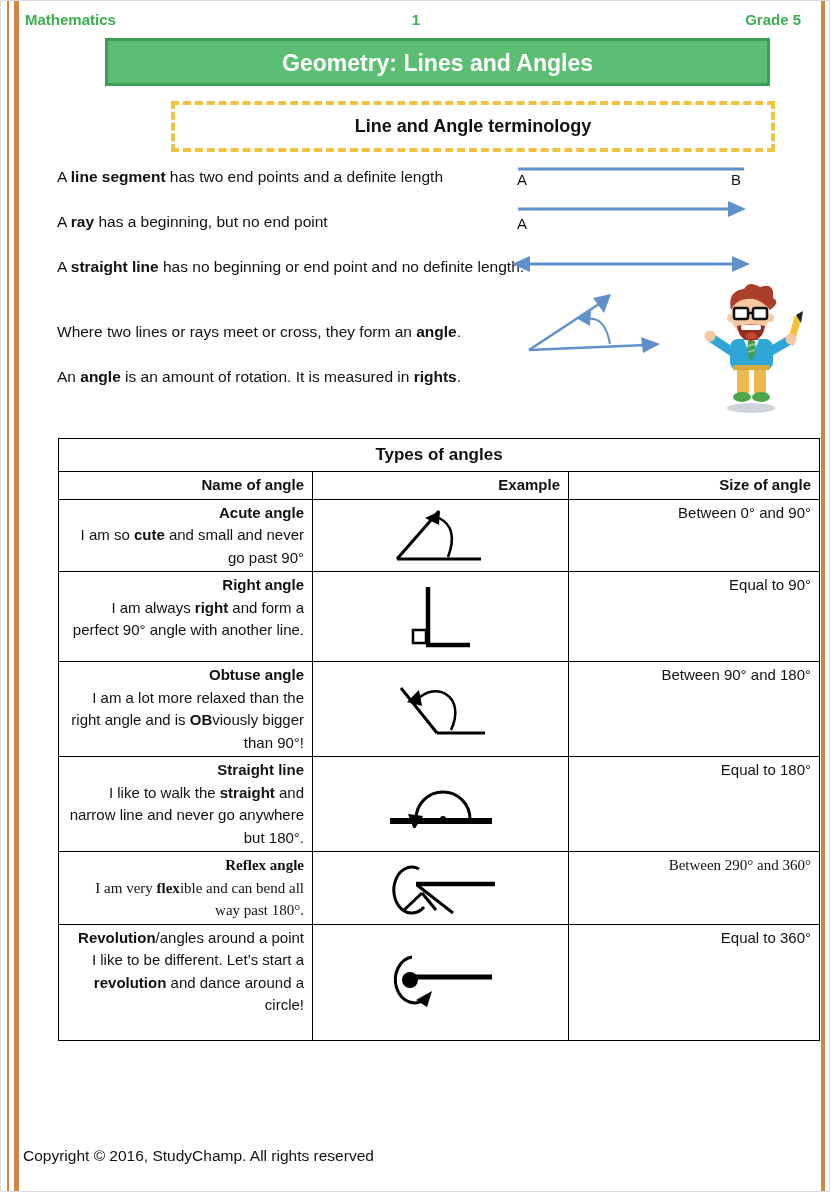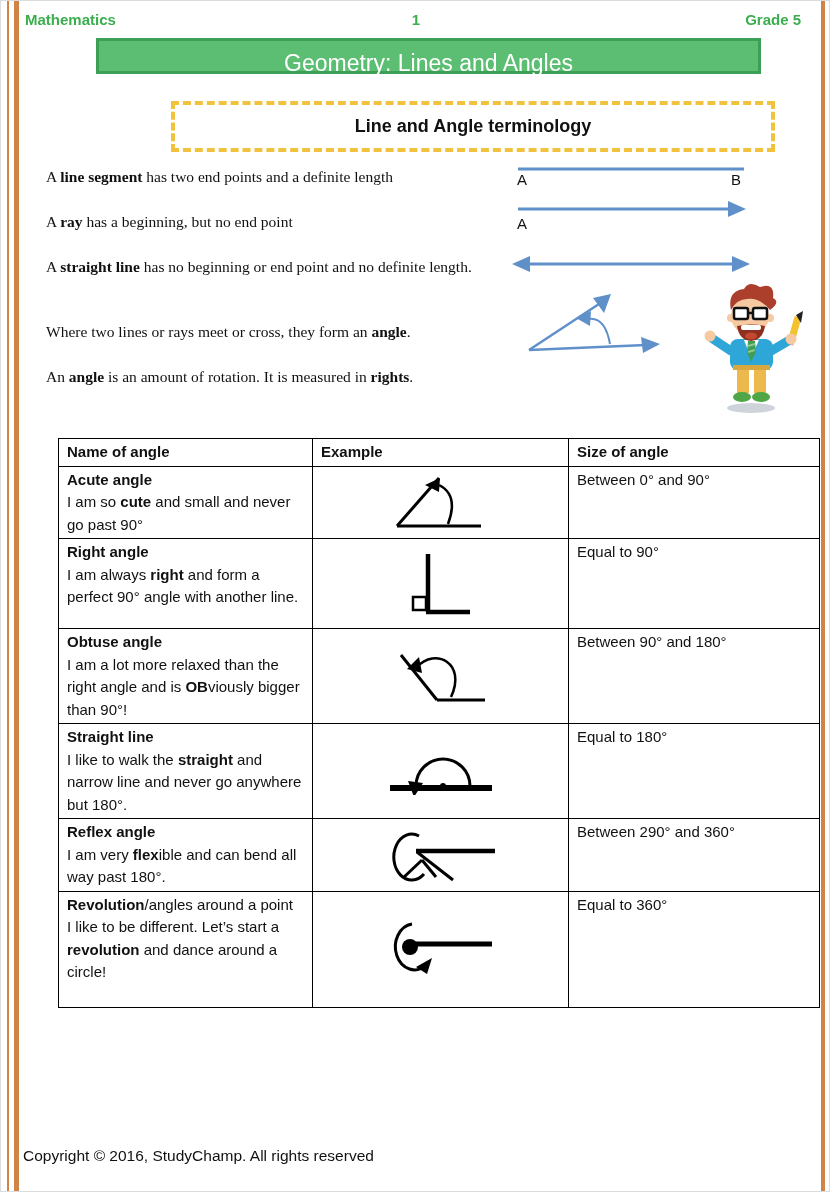--- a/index.html
+++ b/index.html
@@ -13,56 +13,56 @@
   #left-thin{left:6px;width:2px;}
   #left-thick{left:13px;width:5px;}
   #right-thick{left:820px;width:4px;}
 
   .hdr{position:absolute;top:10px;font-weight:bold;font-size:15px;color:#3BAE4E;}
   #hdr-subject{left:24px;}
   #hdr-page{left:0;width:830px;text-align:center;}
   #hdr-grade{right:28px;}
 
   #banner{
-    position:absolute;left:95px;top:37px;width:665px;height:36px;
+    position:absolute;left:104px;top:37px;width:665px;height:48px;
     background:#5CBE72;border:3px solid #3D9F55;box-sizing:border-box;
-    text-align:center;font-size:23px;font-weight:normal;color:#fff;line-height:45px;
+    text-align:center;font-size:23px;font-weight:bold;color:#fff;line-height:45px;
   }
   #section-box{
     position:absolute;left:170px;top:100px;width:604px;height:51px;
     border:4px dashed #F0C23E;box-sizing:border-box;
     text-align:center;font-size:18px;font-weight:bold;color:#111;line-height:42px;
   }
 
-  .term{position:absolute;left:45px;width:478px;font-size:15.5px;line-height:23px;font-family:Liberation Serif, serif;}
+  .term{position:absolute;left:56px;width:478px;font-size:15.5px;line-height:23px;}
   #term-1{top:164px;}
   #term-2{top:209px;}
   #term-3{top:254px;}
   #term-4{top:319px;}
   #term-5{top:364px;}
 
   .diagram{position:absolute;}
   .pt-label{position:absolute;font-size:15px;color:#111;}
 
   #angles-table{
     position:absolute;left:57px;top:437px;width:761px;
     border-collapse:collapse;table-layout:fixed;
   }
   #angles-table th,#angles-table td{
     border:1.5px solid #000;padding:2px 8px;vertical-align:top;
-    font-size:15px;line-height:22.5px;text-align:left;font-weight:normal;
+    font-size:15px;line-height:22.5px;text-align:right;font-weight:normal;
   }
   #angles-table .title-cell{
     text-align:center;font-size:17px;font-weight:bold;height:26px;
     vertical-align:middle;padding:3px;
   }
   #angles-table .col-hdr{font-weight:bold;height:20px;}
   #angles-table .example-cell{text-align:center;vertical-align:middle;}
   tr.r1{height:70px;margin-left:29px;} tr.r2{height:90px;} tr.r3{height:95px;}
-  tr.r4{height:91px;} tr.r5{height:69px;} tr.r6{height:116px;}
+  tr.r4{height:91px;} tr.r5{height:69px;font-family:Liberation Serif, serif;} tr.r6{height:116px;}
 
   #footer{position:absolute;left:22px;top:1146px;font-size:15.5px;color:#111;}
 
   svg{display:block;}
   .tbl-diag line,.tbl-diag path{stroke:#000;}
   .blue-diag line,.blue-diag path{stroke:#6090CA;}
 </style>
 </head>
 <body>
 
@@ -149,20 +149,23 @@
   <ellipse cx="52" cy="57" rx="6" ry="3.5" fill="#C4472F"></ellipse>
 </svg>
 
 <table id="angles-table">
   <colgroup>
       <col style="width:254px">
       <col style="width:256px">
       <col style="width:251px">
     </colgroup>
   <tbody>
+      <tr>
+    <th class="title-cell" colspan="3">Types of angles</th>
+  </tr>
   <tr>
     <th class="col-hdr">Name of angle</th>
     <th class="col-hdr">Example</th>
     <th class="col-hdr">Size of angle</th>
   </tr>
 
   <tr class="r1">
     <td><b>Acute angle</b><br>I am so <b>cute</b> and small and never go past 90°</td>
     <td class="example-cell">
       <svg class="tbl-diag" width="100" height="58" style="margin:0 auto;">

